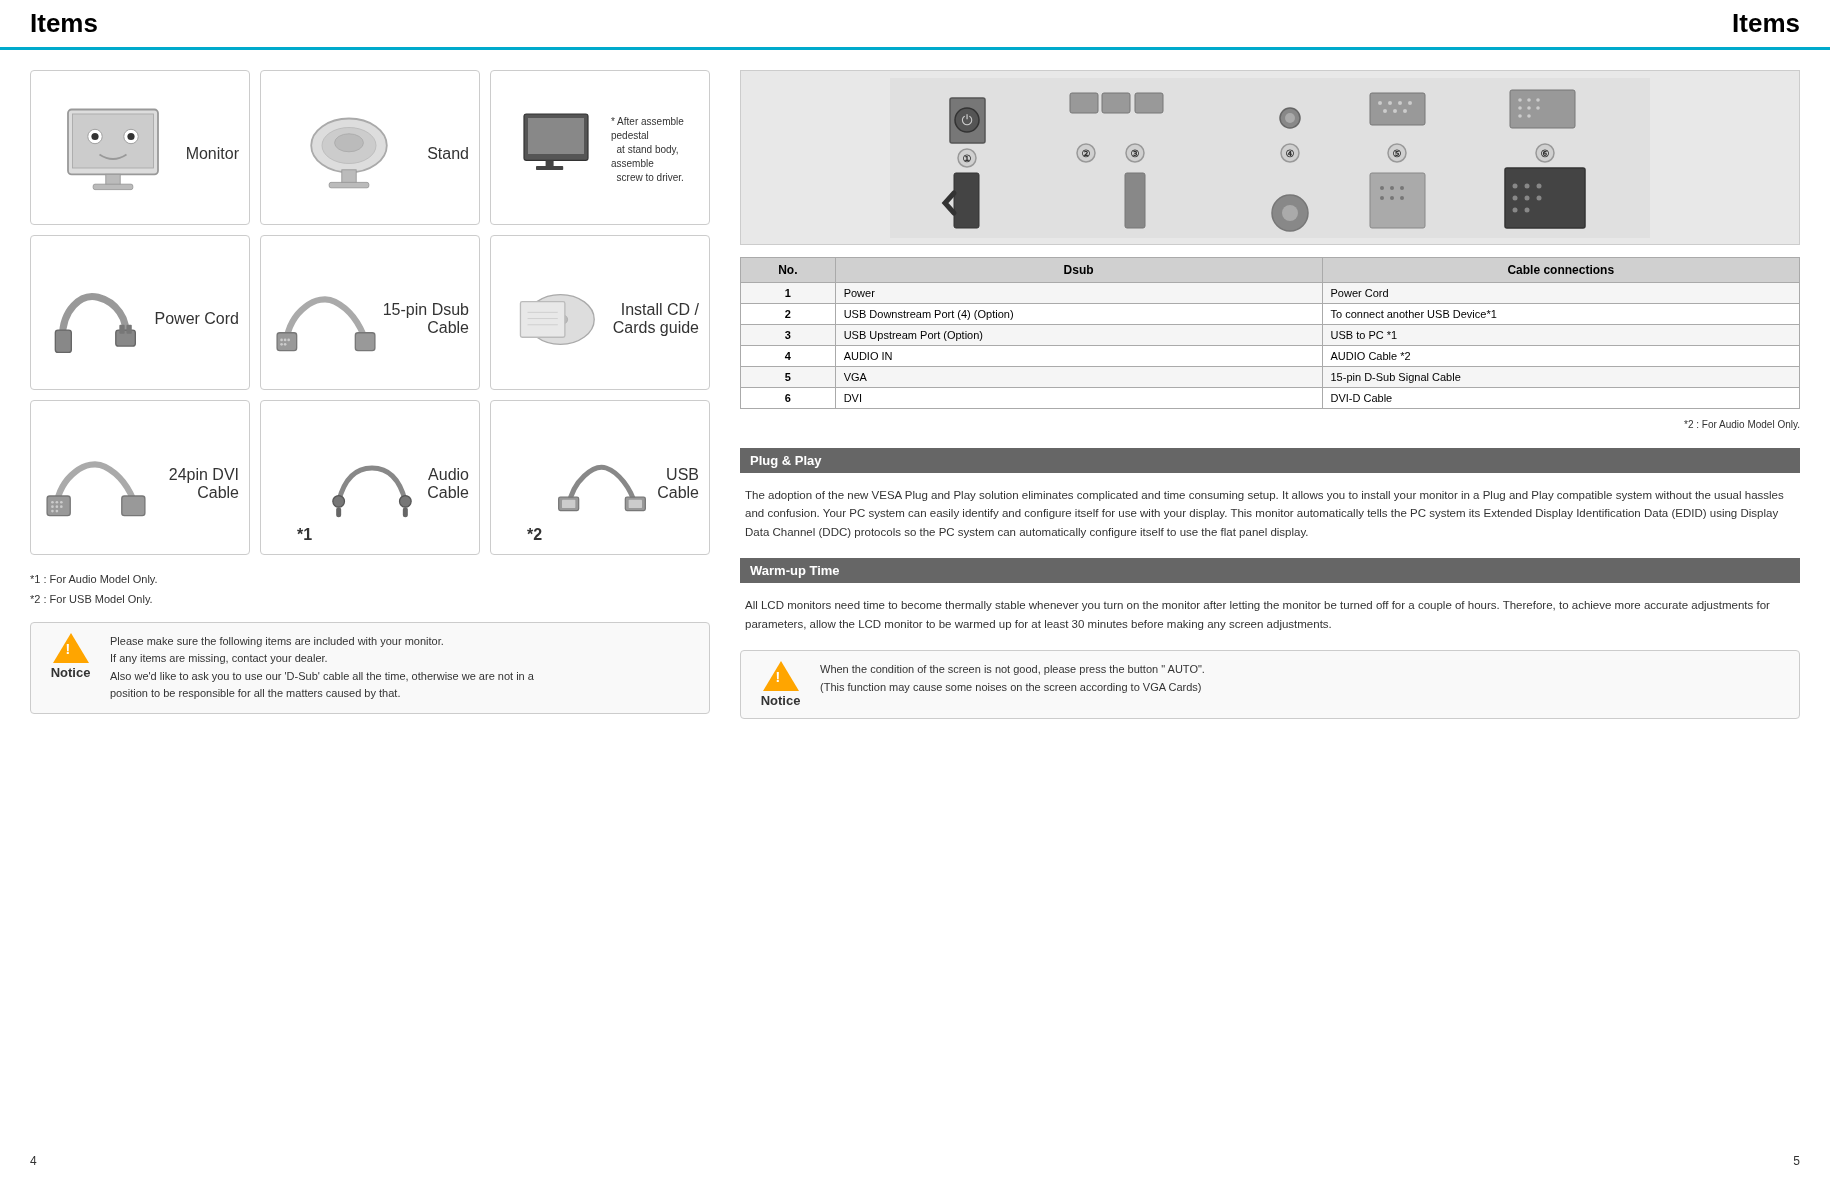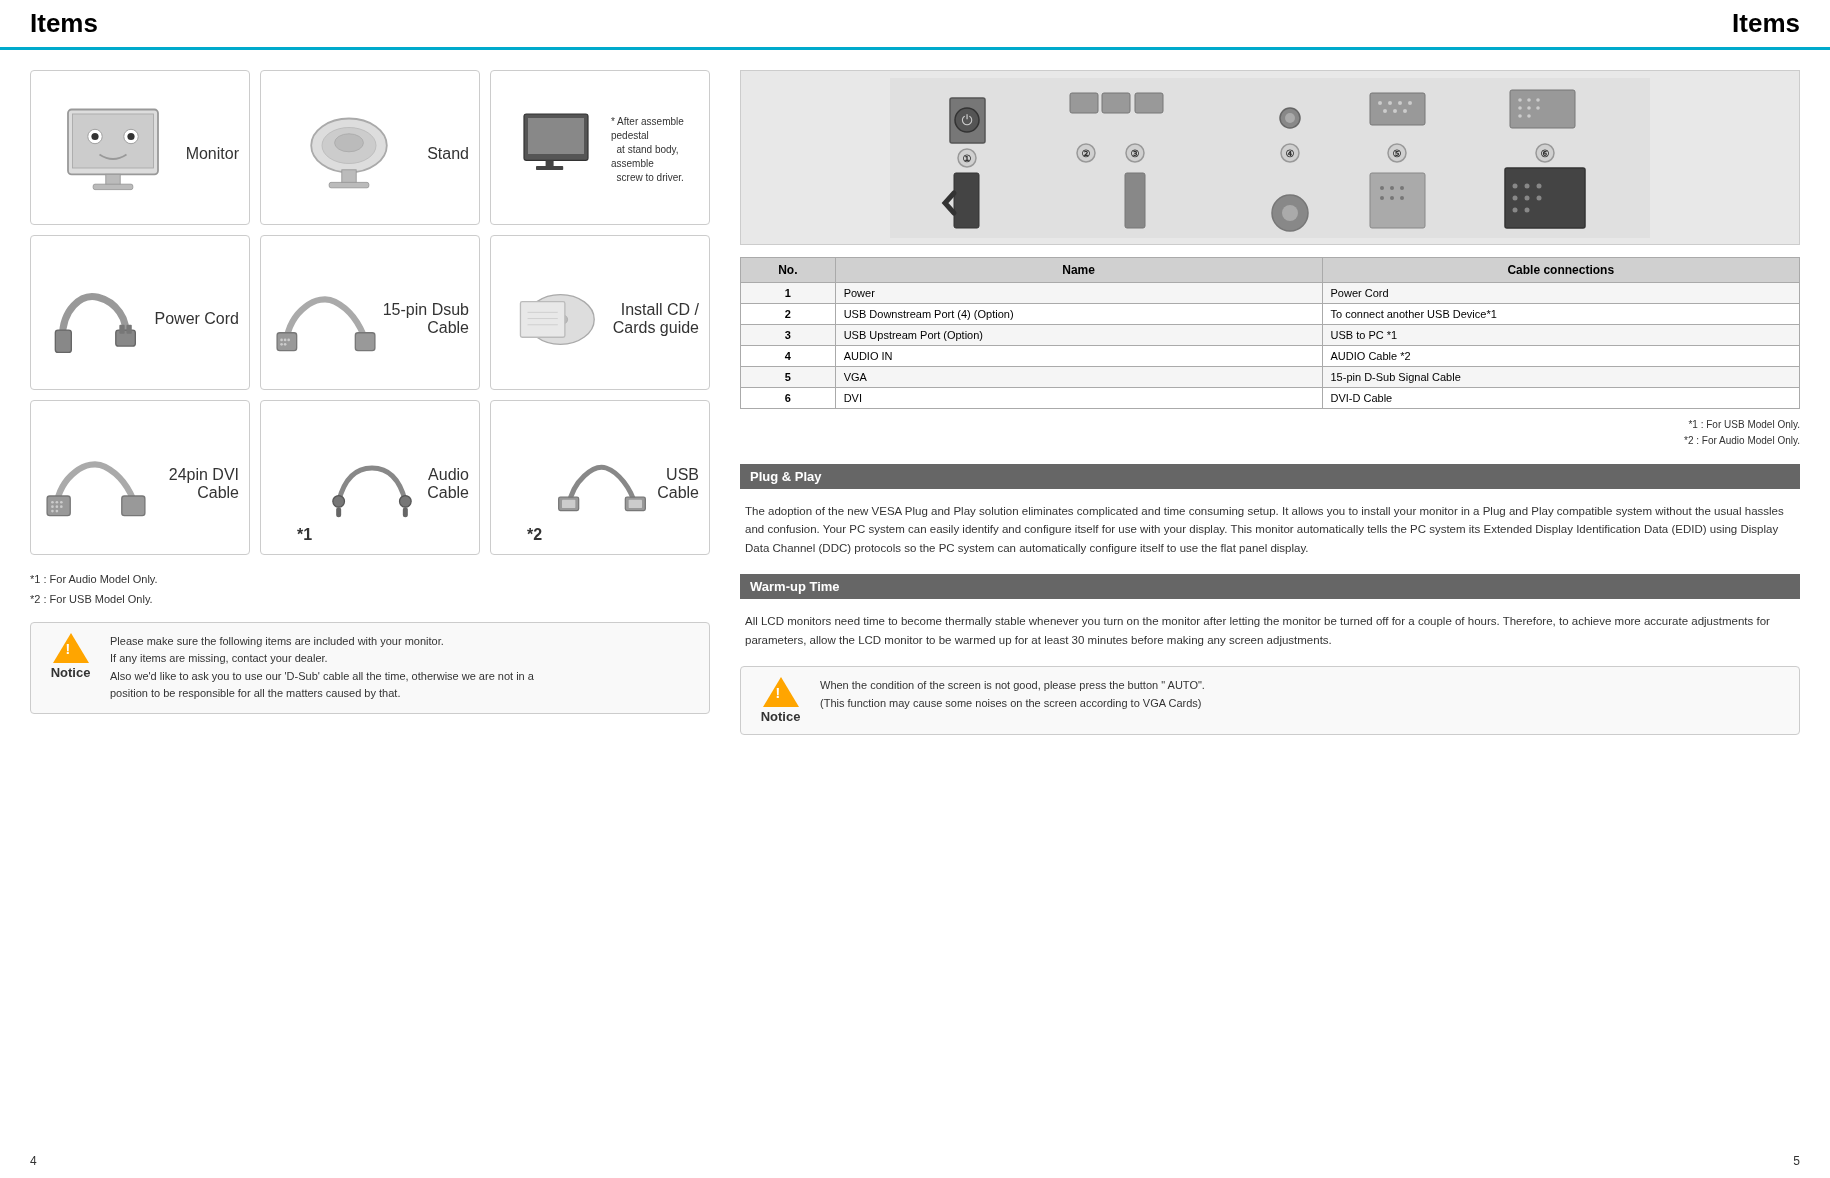--- a/index.html
+++ b/index.html
@@ -470,21 +470,21 @@
         <circle cx="649" cy="120" r="2.5" fill="#888"></circle>
         <circle cx="625" cy="132" r="2.5" fill="#888"></circle>
         <circle cx="637" cy="132" r="2.5" fill="#888"></circle>
       </svg>
     </div>
 
     <table class="connections-table">
       <thead>
         <tr>
           <th>No.</th>
-          <th>Name</th>
+          <th>Dsub</th>
           <th>Cable connections</th>
         </tr>
       </thead>
       <tbody id="table-body">
       <tr style="background: rgb(245, 245, 245);">
             <td>1</td>
             <td>Power</td>
             <td>Power Cord</td>
           </tr>
           <tr>
@@ -508,21 +508,20 @@
             <td>15-pin D-Sub Signal Cable</td>
           </tr>
           <tr>
             <td>6</td>
             <td>DVI</td>
             <td>DVI-D Cable</td>
           </tr>
         </tbody>
     </table>
     <div class="table-footnotes">
-      <div>*1 : For USB Model Only.</div>
       <div>*2 : For Audio Model Only.</div>
     </div>
 
     <div class="section-header">
       <span>Plug &amp; Play</span>
     </div>
     <div class="section-body">The adoption of the new VESA Plug and Play solution eliminates complicated and time consuming setup. It allows you to install your monitor in a Plug and Play compatible system without the usual hassles and confusion. Your PC system can easily identify and configure itself for use with your display. This monitor automatically tells the PC system its Extended Display Identification Data (EDID) using Display Data Channel (DDC) protocols so the PC system can automatically configure itself to use the flat panel display.</div>
 
     <div class="section-header">
       <span>Warm-up Time</span>

